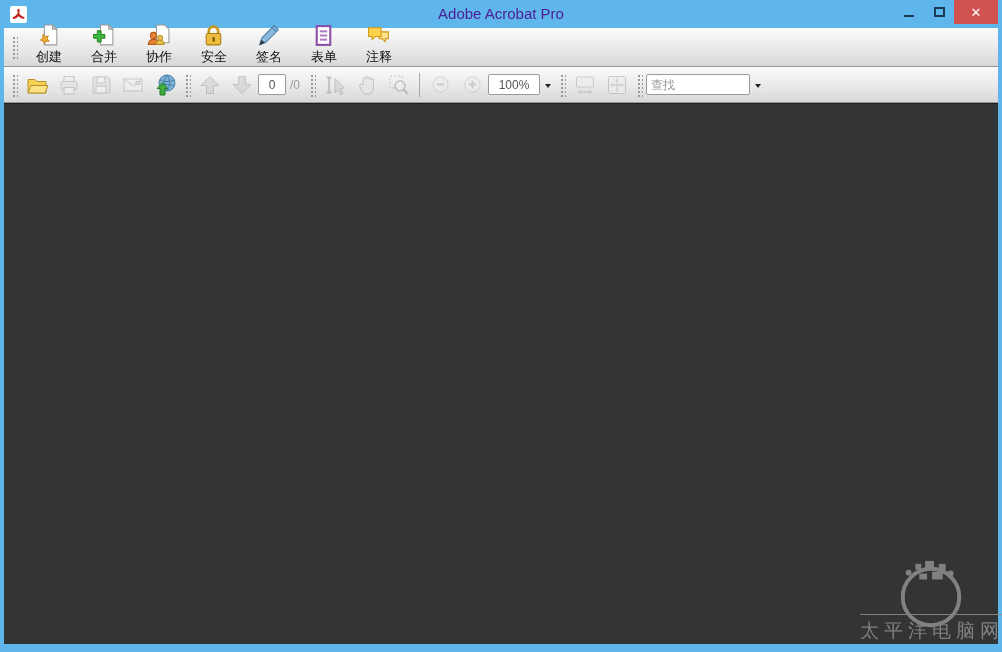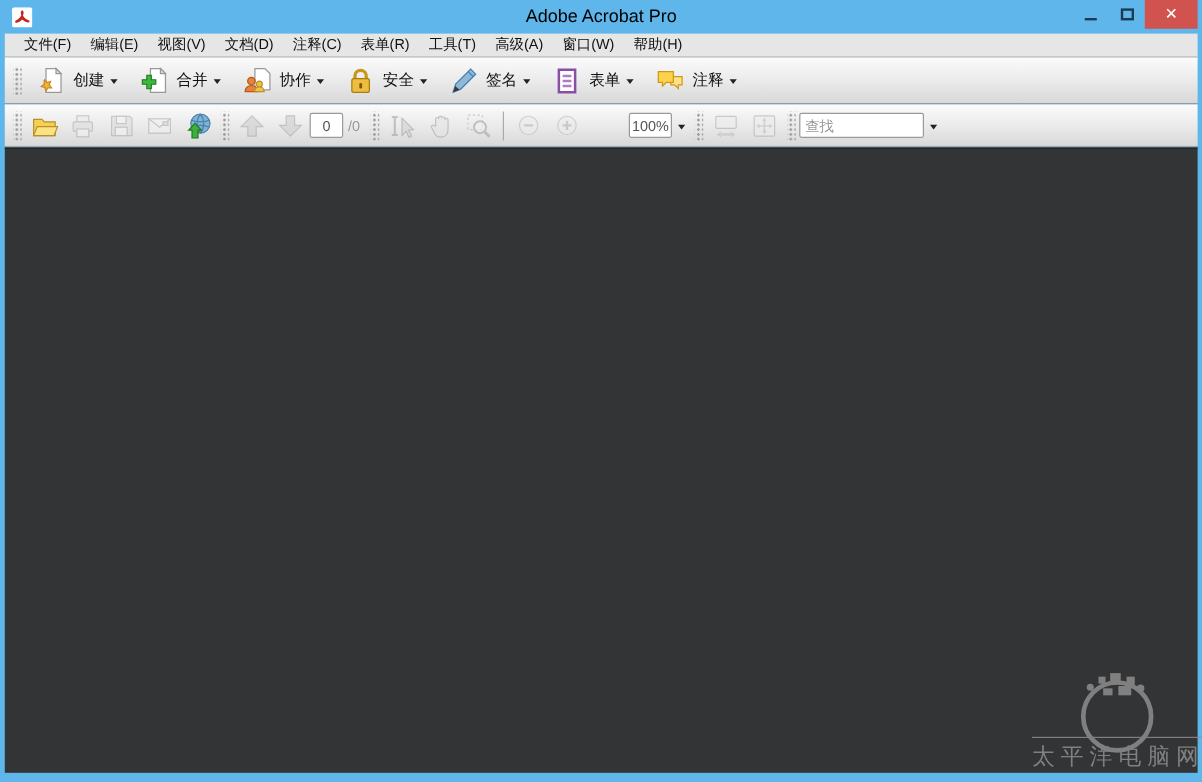--- a/index.html
+++ b/index.html
@@ -14,21 +14,21 @@
   
   .titlebar {
     height:28px; flex:0 0 28px;
     display:flex; align-items:center;
     position:relative;
   }
   .app-icon { width:17px; height:17px; margin-left:6px; }
   .title-text {
     position:absolute; left:0; right:0; top:0; bottom:2px;
     display:flex; align-items:center; justify-content:center;
-    font-size:15px; color:#000000;
+    font-size:15px; color:#4c1d95;
     pointer-events:none;
   }
   .win-controls { margin-left:auto; display:flex; align-items:flex-start; height:28px; }
   .win-btn {
     width:30px; height:24px;
     display:flex; align-items:center; justify-content:center;
     cursor:default;
   }
   .min-glyph { width:10px; height:2px; background:#1c3b52; margin-top:8px; }
   .max-glyph { width:11px; height:10px; border:2px solid #1c3b52; background:transparent; }
@@ -55,21 +55,21 @@
   .toolbar1 { height:39px; flex:0 0 39px; padding-left:4px; }
   .toolbar2 { height:36px; flex:0 0 36px; padding-left:4px; }
   .grip {
     width:7px; height:24px; margin:0 3px;
     background-image:radial-gradient(circle, #9a9a9a 1px, transparent 1.2px);
     background-size:4px 4px; background-position:1px 1px;
   }
   .tbtn {
     display:flex; align-items:center;
     padding:3px 7px; margin:0 2px;
-    border-radius:3px; cursor:default;
+    border-radius:3px; cursor:default;flex-direction:column;
   }
   .tbtn .ticon { width:25px; height:25px; display:flex; }
   .tbtn .ticon svg { width:100%; height:100%; }
   .tbtn-label { font-size:13px; color:#111; margin:0 5px 0 6px; white-space:nowrap; }
   .caret {
     width:0; height:0;
     border-left:3.5px solid transparent; border-right:3.5px solid transparent;
     border-top:4px solid #222; margin-top:2px;
   }
   .ibtn {
@@ -81,21 +81,21 @@
   .ibtn.small svg { width:19px; height:19px; }
   .ibtn.disabled { opacity:.55; }
   .vsep { width:1px; height:24px; background:#aaa; margin:0 4px; }
   .page-box, .zoom-box {
     height:21px; background:#fff;
     border:1px solid #9a9a9a; border-radius:2px;
     font-size:12px; color:#555; text-align:center;
     font-family:"Liberation Sans","DejaVu Sans",sans-serif;
   }
   .page-box { width:28px; }
-  .zoom-box { width:36px;margin-left:36px; }
+  .zoom-box { width:52px; }
   .page-total { font-size:12px; color:#9a9a9a; margin:0 6px 0 4px; white-space:nowrap; }
   .caret-btn { padding:0 5px; height:24px; display:flex; align-items:center; cursor:default; }
   .find-box {
     height:21px; width:104px; background:#fff;
     border:1px solid #9a9a9a; border-radius:2px;
     font-size:12px; color:#333; padding:0 4px;
   }
   .find-box::placeholder { color:#999; }
   
   .docarea {
@@ -139,32 +139,20 @@
         </div>
       <div class="win-btn">
           <div class="max-glyph"></div>
         </div>
       <div class="win-btn close">
           <span>✕</span>
         </div>
     </div>
   </div>
 
-  <div class="menubar">
-    <span class="menu-item">文件(F)</span>
-    <span class="menu-item">编辑(E)</span>
-    <span class="menu-item">视图(V)</span>
-    <span class="menu-item">文档(D)</span>
-    <span class="menu-item">注释(C)</span>
-    <span class="menu-item">表单(R)</span>
-    <span class="menu-item">工具(T)</span>
-    <span class="menu-item">高级(A)</span>
-    <span class="menu-item">窗口(W)</span>
-    <span class="menu-item">帮助(H)</span>
-  </div>
 
   <div class="toolbar toolbar1">
     <div class="grip"></div>
 
     <div class="tbtn">
       <span class="ticon">
         <svg viewBox="0 0 24 24">
           <path d="M8 2h8l4 4v15H8z" fill="#fff" stroke="#999"></path>
           <path d="M16 2l4 4h-4z" fill="#ddd" stroke="#999"></path>
           <polygon points="7,11 8.8,13.2 11.6,12.4 10.6,15.1 12.4,17.4 9.5,17.4 8,19.9 7.1,17.1 4.3,16.4 6.7,14.7 6.5,11.8" fill="#f2b23c" stroke="#c9881f"></polygon>

